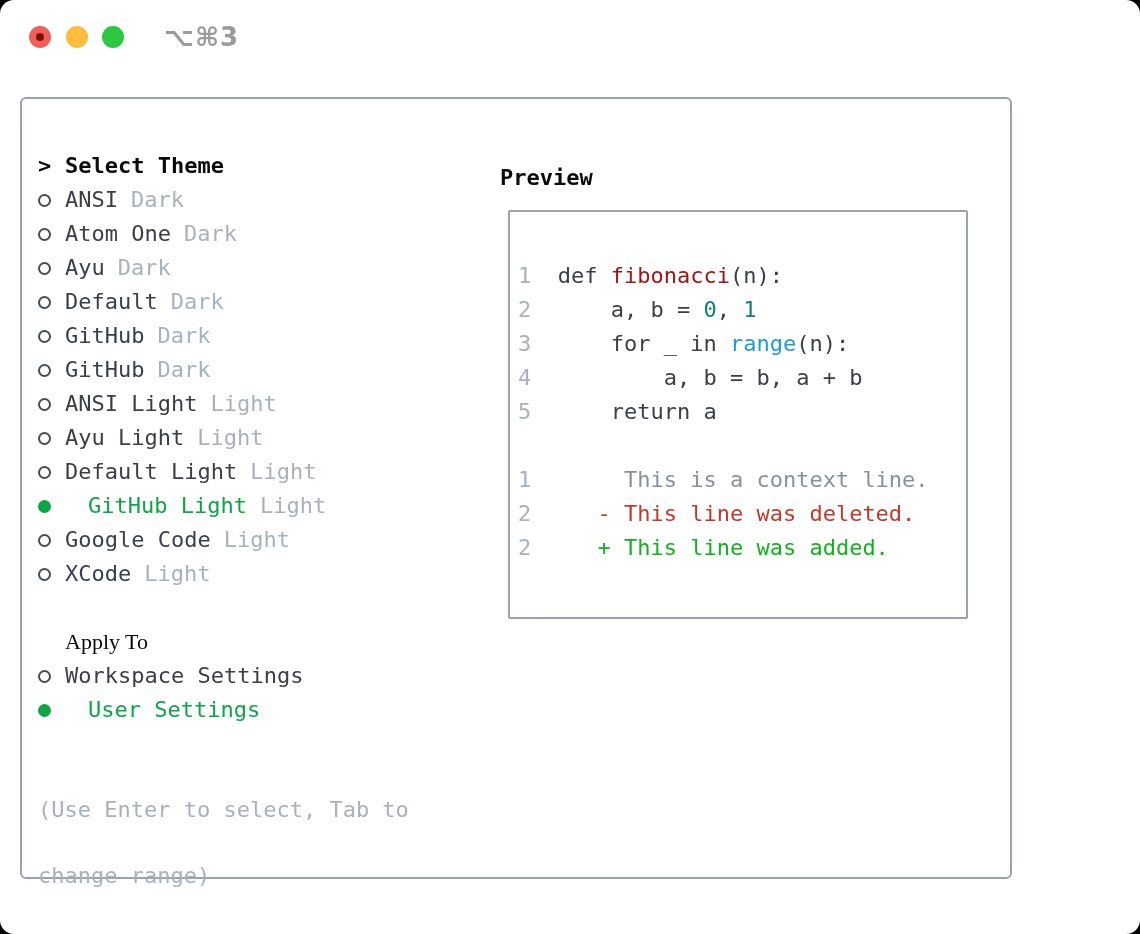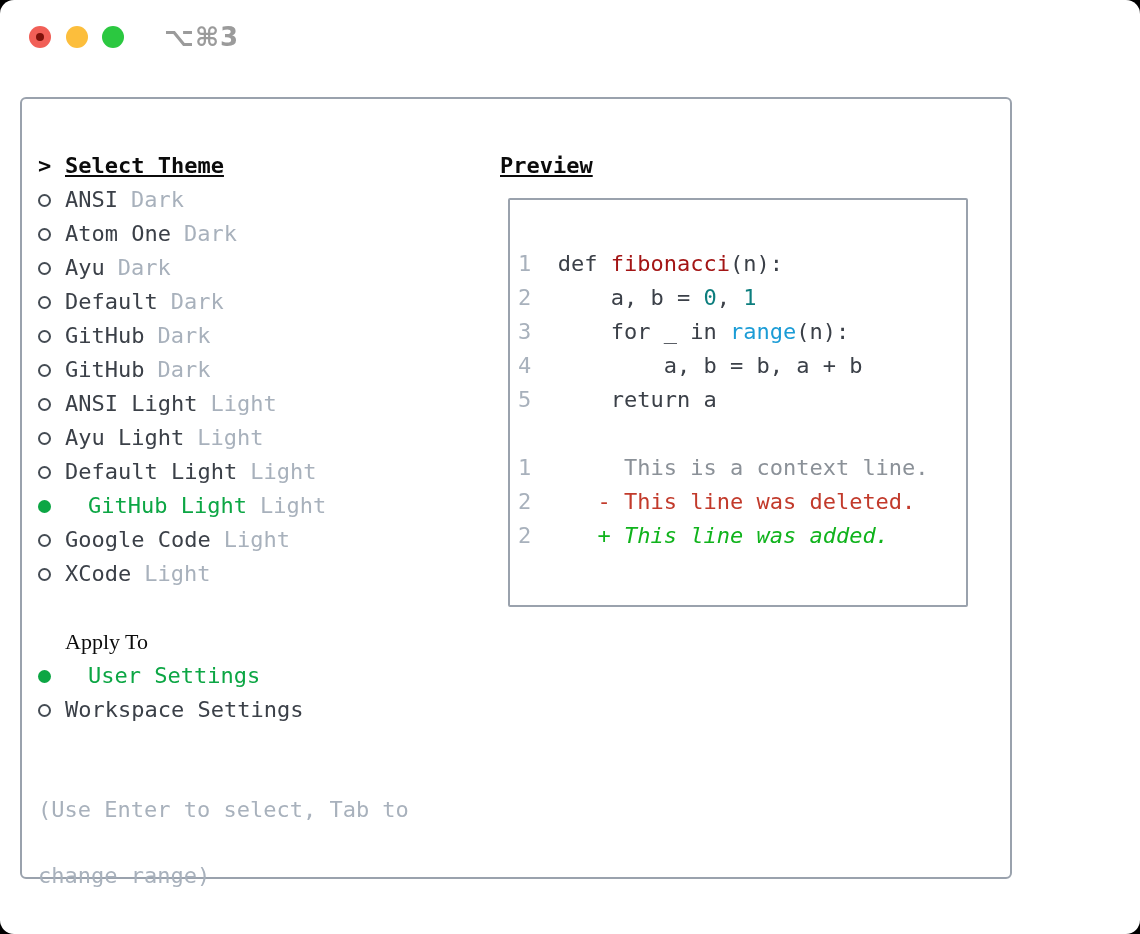--- a/index.html
+++ b/index.html
@@ -17,45 +17,45 @@
   .dot.red::after{content:'';position:absolute;inset:7px;border-radius:50%;background:var(--tl-red-dot);}
   .dot.yellow{left:66px;background:var(--tl-yellow);}
   .dot.green{left:102px;background:var(--tl-green);}
   .win-title{position:absolute;left:164px;top:22px;font-family:"DejaVu Sans",sans-serif;
     font-weight:bold;font-size:26px;line-height:30px;color:var(--title);letter-spacing:1px;}
   
   .panel{position:absolute;left:20px;top:97px;width:992px;height:782px;box-sizing:border-box;
     border:2px solid var(--border);border-radius:6px;background:#fff;}
   .mono{font-family:"DejaVu Sans Mono",monospace;font-size:22px;line-height:34px;color:var(--ink);}
   .left-col{position:absolute;left:16px;top:50px;}
-  .right-col{position:absolute;left:478px;top:50px;}
+  .right-col{position:absolute;left:478px;top:62px;}
   .row{display:flex;align-items:center;height:34px;white-space:pre;}
   .mark{flex:none;width:13px;margin-right:14px;display:flex;align-items:center;justify-content:center;}
   .mark-text{font-weight:bold;color:var(--black);}
   .circle{flex:none;width:13px;height:13px;border-radius:50%;box-sizing:border-box;}
   .circle.hollow{border:2px solid #454c54;}
   .circle.filled{background:var(--selgreen);}
-  .header-label{font-weight:bold;color:var(--black);text-decoration:underline;}
+  .header-label{font-weight:bold;color:var(--black);}
   .apply-label{color:var(--black);font-family:Liberation Serif, serif;}
   .label{white-space:pre;}
   .label.sel{color:var(--selgreen);margin-left:23px;}
   .tag{color:var(--muted);margin-left:13px;}
   .hint-line{height:34px;line-height:34px;white-space:pre;color:var(--muted);margin-top:32px;}
   
   .preview-box{margin-top:15px;margin-left:8px;width:460px;height:409px;box-sizing:border-box;
     border:2px solid var(--border);border-radius:2px;background:#fff;padding:47px 12px 0 8px;overflow:hidden;}
   .pline{height:34px;line-height:34px;white-space:pre;}
   .c-ln{color:var(--muted);}
   .c-code{color:var(--ink);}
   .c-fn{color:var(--fnred);}
   .c-num{color:var(--teal);}
   .c-bi{color:var(--blue);}
   .c-ctx{color:var(--ctx);}
   .c-del{color:var(--del);}
-  .c-add{color:var(--add);font-style:italic;}
+  .c-add{color:var(--add);}
 </style>
 </head>
 <body>
 
 <div class="window">
   <div class="titlebar">
     <div class="dot red"></div>
     <div class="dot yellow"></div>
     <div class="dot green"></div>
     <div class="win-title">⌥⌘3</div>
@@ -85,22 +85,22 @@
         </div>
 
       <div class="row"></div>
 
       <div class="row">
         <span class="mark"></span>
         <span class="label apply-label">Apply To</span>
       </div>
 
       <div id="apply-list">
+          <div class="row"><span class="mark"><span class="circle hollow"></span></span><span class="label">Workspace Settings</span></div>
           <div class="row"><span class="mark"><span class="circle filled"></span></span><span class="label sel">User Settings</span></div>
-          <div class="row"><span class="mark"><span class="circle hollow"></span></span><span class="label">Workspace Settings</span></div>
         </div>
 
       <div class="row"></div>
 
       <div id="hint">
           <div class="hint-line">(Use Enter to select, Tab to</div>
           <div class="hint-line">change range)</div>
         </div>
     </div>
 

